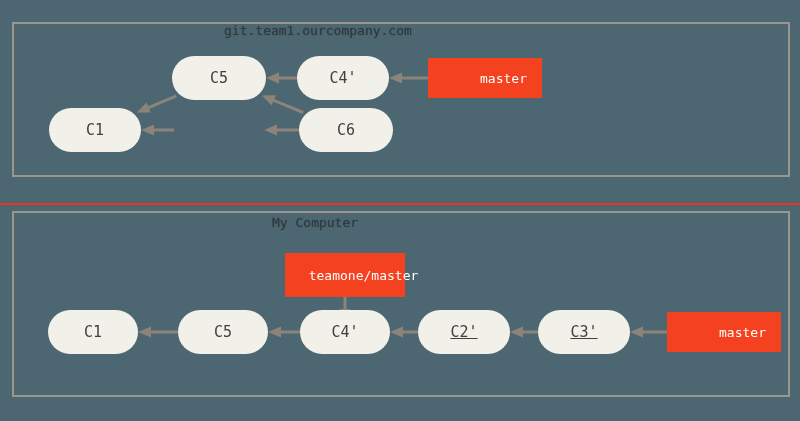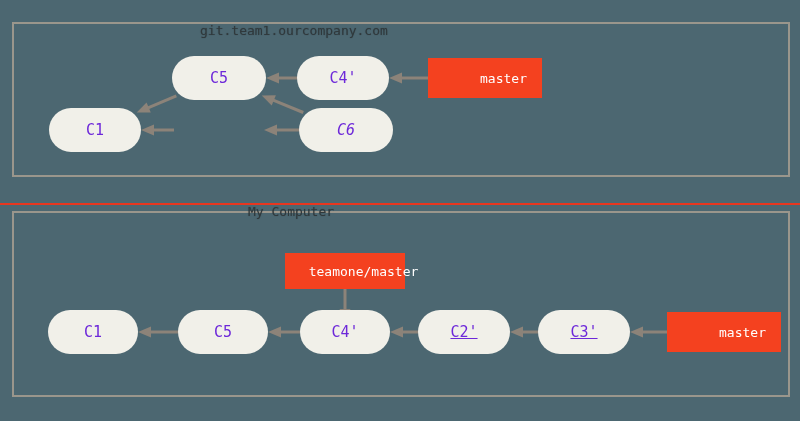--- a/index.html
+++ b/index.html
@@ -38,46 +38,47 @@
     width: 778px;
     height: 186px;
   }
   .panel-title {
     position: absolute;
     color: #30393c;
     font-size: 13px;
     letter-spacing: 0px;
     white-space: nowrap;
     text-shadow: 0 0 1px rgba(20,25,28,0.35);
+    margin-left: 24px;
   }
   #title-top {
     left: 200px;
     top: 23px;
   }
   #title-bottom {
     left: 248px;
-    top: 204px;
+    top: 215px;
   }
   .sep-line {
     position: absolute;
     left: 0;
     top: 203px;
     width: 800px;
     height: 2px;
     background: #e8361f;
   }
   .commit {
     position: absolute;
     background: #f1f0e9;
     border-radius: 22px;
     height: 44px;
     display: flex;
     align-items: center;
     justify-content: center;
-    color: #6d28d9;
+    color: #404040;
     font-size: 15px;
     box-sizing: border-box;
   }
   .refbox {
     position: absolute;
     background: #f4411f;
     color: #ffffff;
     display: flex;
     align-items: center;
     justify-content: center;
@@ -131,26 +132,26 @@
       <polygon points="510,332 523,326.5 523,337.5" fill="#8c8379"></polygon>
       <line x1="667" y1="332" x2="641" y2="332" stroke="#8c8379" stroke-width="3"></line>
       <polygon points="630,332 643,326.5 643,337.5" fill="#8c8379"></polygon>
       <line x1="345" y1="289" x2="345" y2="311.1" stroke="#8c8379" stroke-width="3"></line>
       <polygon points="345,322.1 339.5,309.1 350.5,309.1" fill="#8c8379"></polygon>
     </svg>
 
   <div class="commit" style="left: 172px; top: 56px; width: 94px;">C5</div>
   <div class="commit" style="left: 297px; top: 56px; width: 92px;">C4'</div>
   <div class="commit" style="left: 49px; top: 108px; width: 92px;">C1</div>
-  <div class="commit" style="left: 299px; top: 108px; width: 94px; font-style: italic;">C6</div>
+  <div class="commit" style="left: 299px; top: 108px; width: 94px;">C6</div>
 
   <div class="refbox" style="left: 428px; top: 58px; width: 114px; height: 40px;">master</div>
 
   <div class="commit" style="left: 48px; top: 310px; width: 90px;">C1</div>
   <div class="commit" style="left: 178px; top: 310px; width: 90px;">C5</div>
   <div class="commit" style="left: 300px; top: 310px; width: 90px;">C4'</div>
   <div class="commit" style="left: 418px; top: 310px; width: 92px; text-decoration: underline;">C2'</div>
   <div class="commit" style="left: 538px; top: 310px; width: 92px; text-decoration: underline;">C3'</div>
 
-  <div class="refbox" style="left: 285px; top: 253px; width: 120px; height: 36px;">teamone/master</div>
+  <div class="refbox" style="left: 285px; top: 253px; width: 120px; height: 44px;">teamone/master</div>
   <div class="refbox" style="left: 667px; top: 312px; width: 114px; height: 40px;">master</div>
 
 </div>
 
 </body></html>

